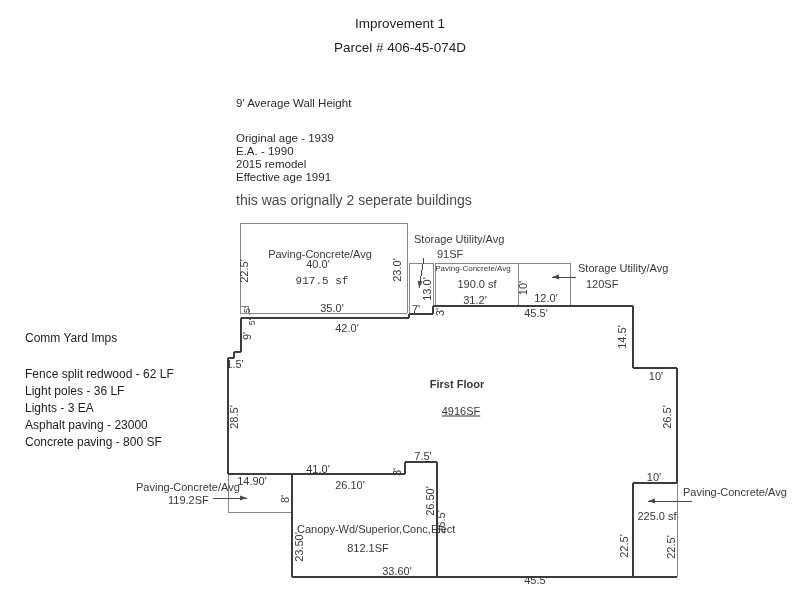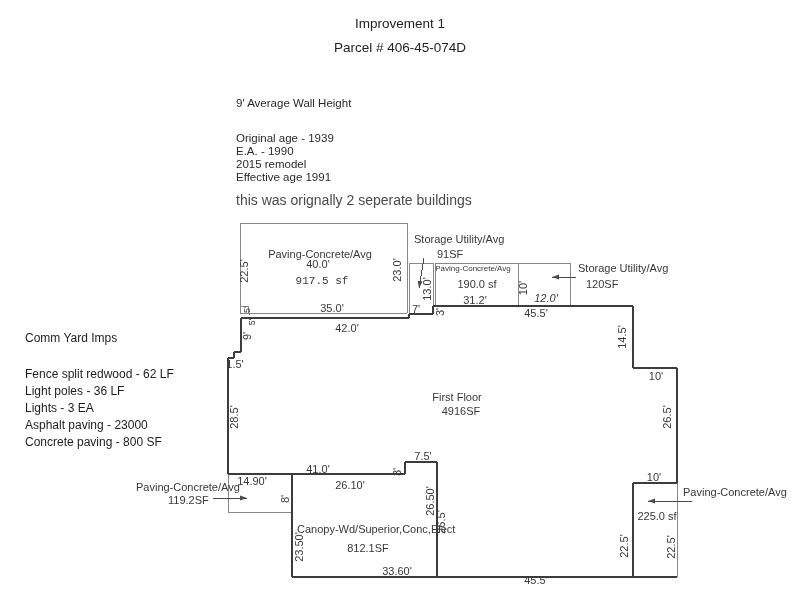--- a/index.html
+++ b/index.html
@@ -105,34 +105,34 @@
       <div class="dlabel" style="left: 347px; top: 328px; transform: translate(-50%, -50%);">42.0'</div>
       <div class="dlabel" style="left: 414px; top: 239px; transform: translate(0px, -50%);">Storage Utility/Avg</div>
       <div class="dlabel" style="left: 437px; top: 254px; transform: translate(0px, -50%);">91SF</div>
       <div class="dlabel" style="left: 427px; top: 289px; transform: translate(-50%, -50%) rotate(-90deg);">13.0'</div>
       <div class="dlabel" style="left: 416px; top: 309px; transform: translate(-50%, -50%);">7'</div>
       <div class="dlabel" style="left: 440px; top: 312px; transform: translate(-50%, -50%) rotate(-90deg);">3'</div>
       <div class="dlabel" style="left: 473px; top: 268px; font-size: 8px; transform: translate(-50%, -50%);">Paving-Concrete/Avg</div>
       <div class="dlabel" style="left: 477px; top: 284px; transform: translate(-50%, -50%);">190.0 sf</div>
       <div class="dlabel" style="left: 475px; top: 300px; transform: translate(-50%, -50%);">31.2'</div>
       <div class="dlabel" style="left: 523px; top: 288px; transform: translate(-50%, -50%) rotate(-90deg);">10'</div>
-      <div class="dlabel" style="left: 546px; top: 298px; transform: translate(-50%, -50%); font-style: italic;">12.0'</div>
+      <div class="dlabel" style="left: 546px; top: 298px; transform: translate(-50%, -50%);">12.0'</div>
       <div class="dlabel" style="left: 578px; top: 268px; transform: translate(0px, -50%);">Storage Utility/Avg</div>
       <div class="dlabel" style="left: 586px; top: 284px; transform: translate(0px, -50%);">120SF</div>
       <div class="dlabel" style="left: 536px; top: 313px; transform: translate(-50%, -50%);">45.5'</div>
       <div class="dlabel" style="left: 622px; top: 337px; transform: translate(-50%, -50%) rotate(-90deg);">14.5'</div>
       <div class="dlabel" style="left: 656px; top: 376px; transform: translate(-50%, -50%);">10'</div>
       <div class="dlabel" style="left: 667px; top: 417px; transform: translate(-50%, -50%) rotate(-90deg);">26.5'</div>
       <div class="dlabel" style="left: 654px; top: 477px; transform: translate(-50%, -50%);">10'</div>
       <div class="dlabel" style="left: 683px; top: 492px; transform: translate(0px, -50%);">Paving-Concrete/Avg</div>
       <div class="dlabel" style="left: 657px; top: 516px; transform: translate(-50%, -50%);">225.0 sf</div>
       <div class="dlabel" style="left: 624px; top: 546px; transform: translate(-50%, -50%) rotate(-90deg);">22.5'</div>
       <div class="dlabel" style="left: 671px; top: 547px; transform: translate(-50%, -50%) rotate(-90deg);">22.5'</div>
-      <div class="dlabel" style="left: 457px; top: 397px; transform: translate(-50%, -50%);">First Floor</div>
-      <div class="dlabel" style="left: 461px; top: 411px; transform: translate(-50%, -50%);">4916SF</div>
+      <div class="dlabel" style="left: 457px; top: 384px; transform: translate(-50%, -50%); font-weight: bold;">First Floor</div>
+      <div class="dlabel" style="left: 461px; top: 411px; transform: translate(-50%, -50%); text-decoration: underline;">4916SF</div>
       <div class="dlabel" style="left: 247px; top: 311px; font-size: 9px; transform: translate(-50%, -50%) rotate(-90deg);">.5'</div>
       <div class="dlabel" style="left: 252px; top: 322px; font-size: 9px; transform: translate(-50%, -50%) rotate(-90deg);">5'</div>
       <div class="dlabel" style="left: 247px; top: 336px; transform: translate(-50%, -50%) rotate(-90deg);">9'</div>
       <div class="dlabel" style="left: 235px; top: 364px; transform: translate(-50%, -50%);">1.5'</div>
       <div class="dlabel" style="left: 234px; top: 417px; transform: translate(-50%, -50%) rotate(-90deg);">28.5'</div>
       <div class="dlabel" style="left: 136px; top: 487px; transform: translate(0px, -50%);">Paving-Concrete/Avg</div>
       <div class="dlabel" style="left: 168px; top: 500px; transform: translate(0px, -50%);">119.2SF</div>
       <div class="dlabel" style="left: 252px; top: 481px; transform: translate(-50%, -50%);">14.90'</div>
       <div class="dlabel" style="left: 285px; top: 499px; transform: translate(-50%, -50%) rotate(-90deg);">8'</div>
       <div class="dlabel" style="left: 318px; top: 469px; transform: translate(-50%, -50%); text-align: right;">41.0'</div>

